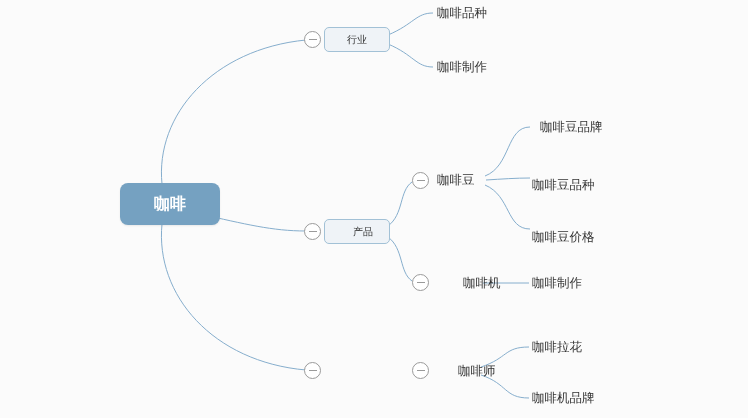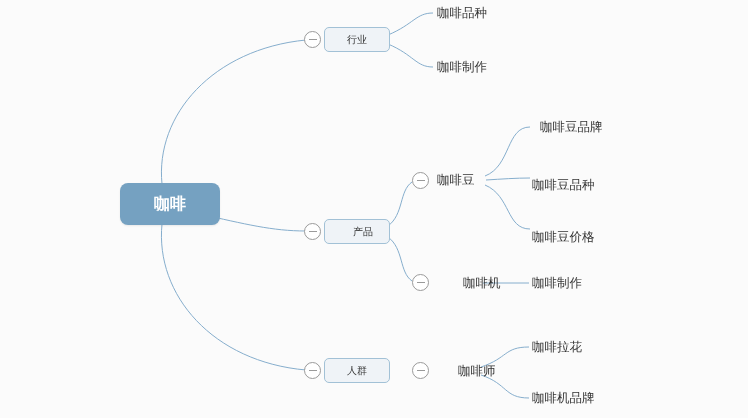--- a/index.html
+++ b/index.html
@@ -96,21 +96,20 @@
     <path d="M485,185 C511,196 506,229 530,229" stroke-width="1" fill="none" stroke="#86aecd"></path>
     <path d="M483,283 L529,283" stroke-width="1" fill="none" stroke="#86aecd"></path>
     <path d="M481,367 C508,358 504,347 529,347" stroke-width="1" fill="none" stroke="#86aecd"></path>
     <path d="M481,375 C508,384 504,398 529,398" stroke-width="1" fill="none" stroke="#86aecd"></path>
   </svg>
 
   <div class="node root-node">咖啡</div>
 
   <div class="node branch-node branch-industry">行业</div>
   <div class="node branch-node branch-product">产品</div>
-  <div class="node branch-node branch-people">人群</div>
 
   <div class="collapse-icon icon-industry">
     <div class="minus"></div>
   </div>
   <div class="collapse-icon icon-product">
     <div class="minus"></div>
   </div>
   <div class="collapse-icon icon-people">
     <div class="minus"></div>
   </div>

